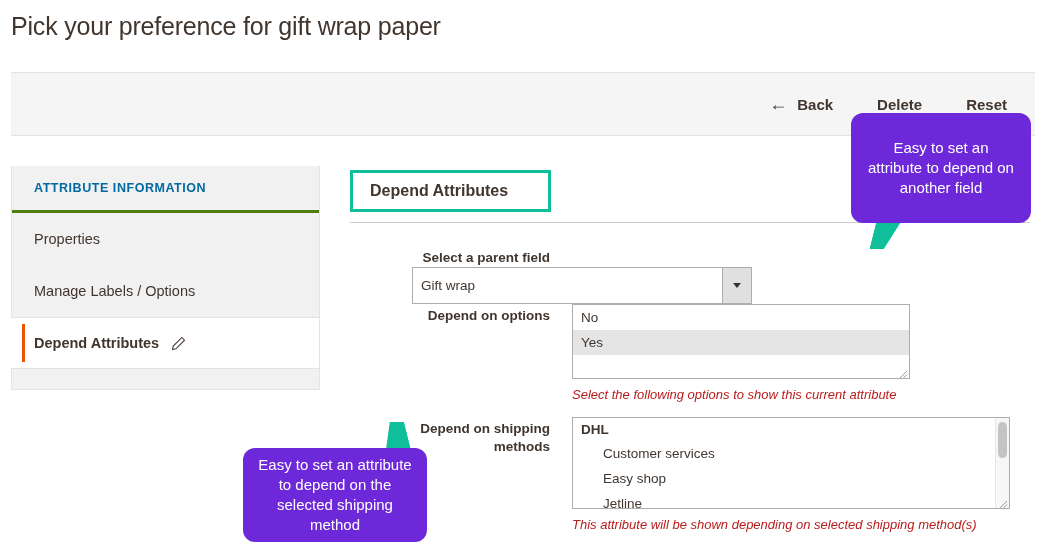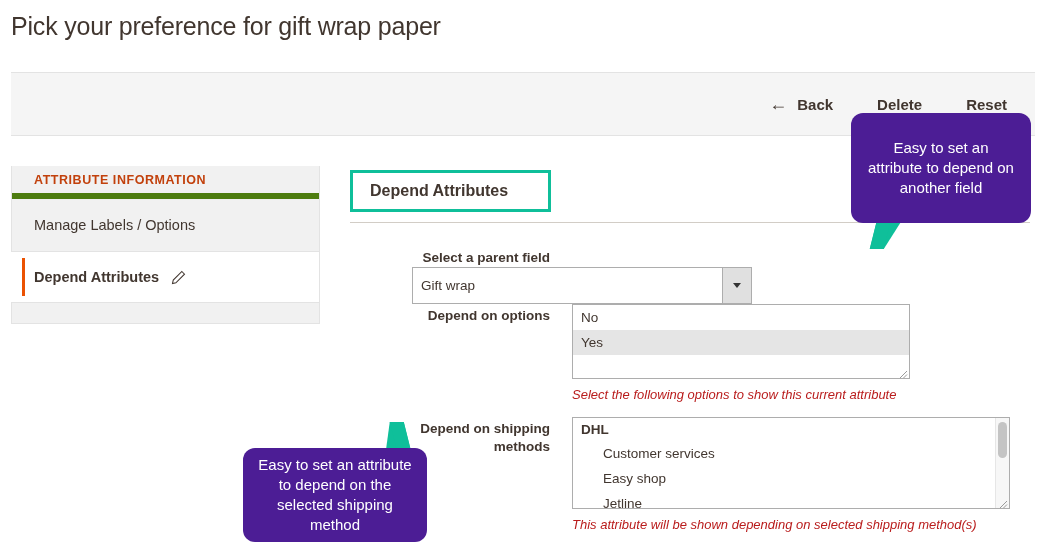--- a/index.html
+++ b/index.html
@@ -68,29 +68,29 @@
   .sidebar {
     position: absolute;
     left: 11px;
     top: 166px;
     width: 309px;
     background: #f1f1f1;
     border: 1px solid #e3e3e3;
     border-top: none;
   }
   .sidebar-header {
-    height: 33px;
+    height: 47px;
     display: flex;
     align-items: center;
     padding-left: 22px;
     font-size: 12.5px;
     font-weight: bold;
-    color: #c2410c;
+    color: #0369a1;
     letter-spacing: 0.55px;
-    border-bottom: 6px solid #4d7c0f;
+    border-bottom: 3px solid #4d7c0f;
   }
   .side-item {
     height: 52px;
     display: flex;
     align-items: center;
     padding-left: 22px;
     font-size: 14.5px;
     color: #41362f;
     cursor: pointer;
     position: relative;
@@ -237,21 +237,21 @@
     font-size: 13px;
     color: #b91c1c;
     margin-top: 8px;
     white-space: nowrap;
     font-style: italic;
   }
 
   
   .callout {
     position: absolute;
-    background: #4c1d95;
+    background: #6d28d9;
     color: #ffffff;
     border-radius: 12px;
     font-size: 15px;
     line-height: 1.32;
     text-align: center;
     display: flex;
     align-items: center;
     justify-content: center;
     padding: 6px 14px;
     z-index: 10;
@@ -286,20 +286,23 @@
     <span class="back-arrow">←</span>
     <span>Back</span>
   </button>
   <button class="tb-btn">Delete</button>
   <button class="tb-btn">Reset</button>
 </div>
 
 <div class="sidebar">
   <div class="sidebar-header">ATTRIBUTE INFORMATION</div>
 
+  <div class="side-item">
+    <span>Properties</span>
+  </div>
 
 
   <div class="side-item">
     <span>Manage Labels / Options</span>
   </div>
 
   <div class="side-item active">
     <span>Depend Attributes</span>
     <span class="pencil-ico">
       <svg width="15" height="15" viewBox="0 0 16 16">

